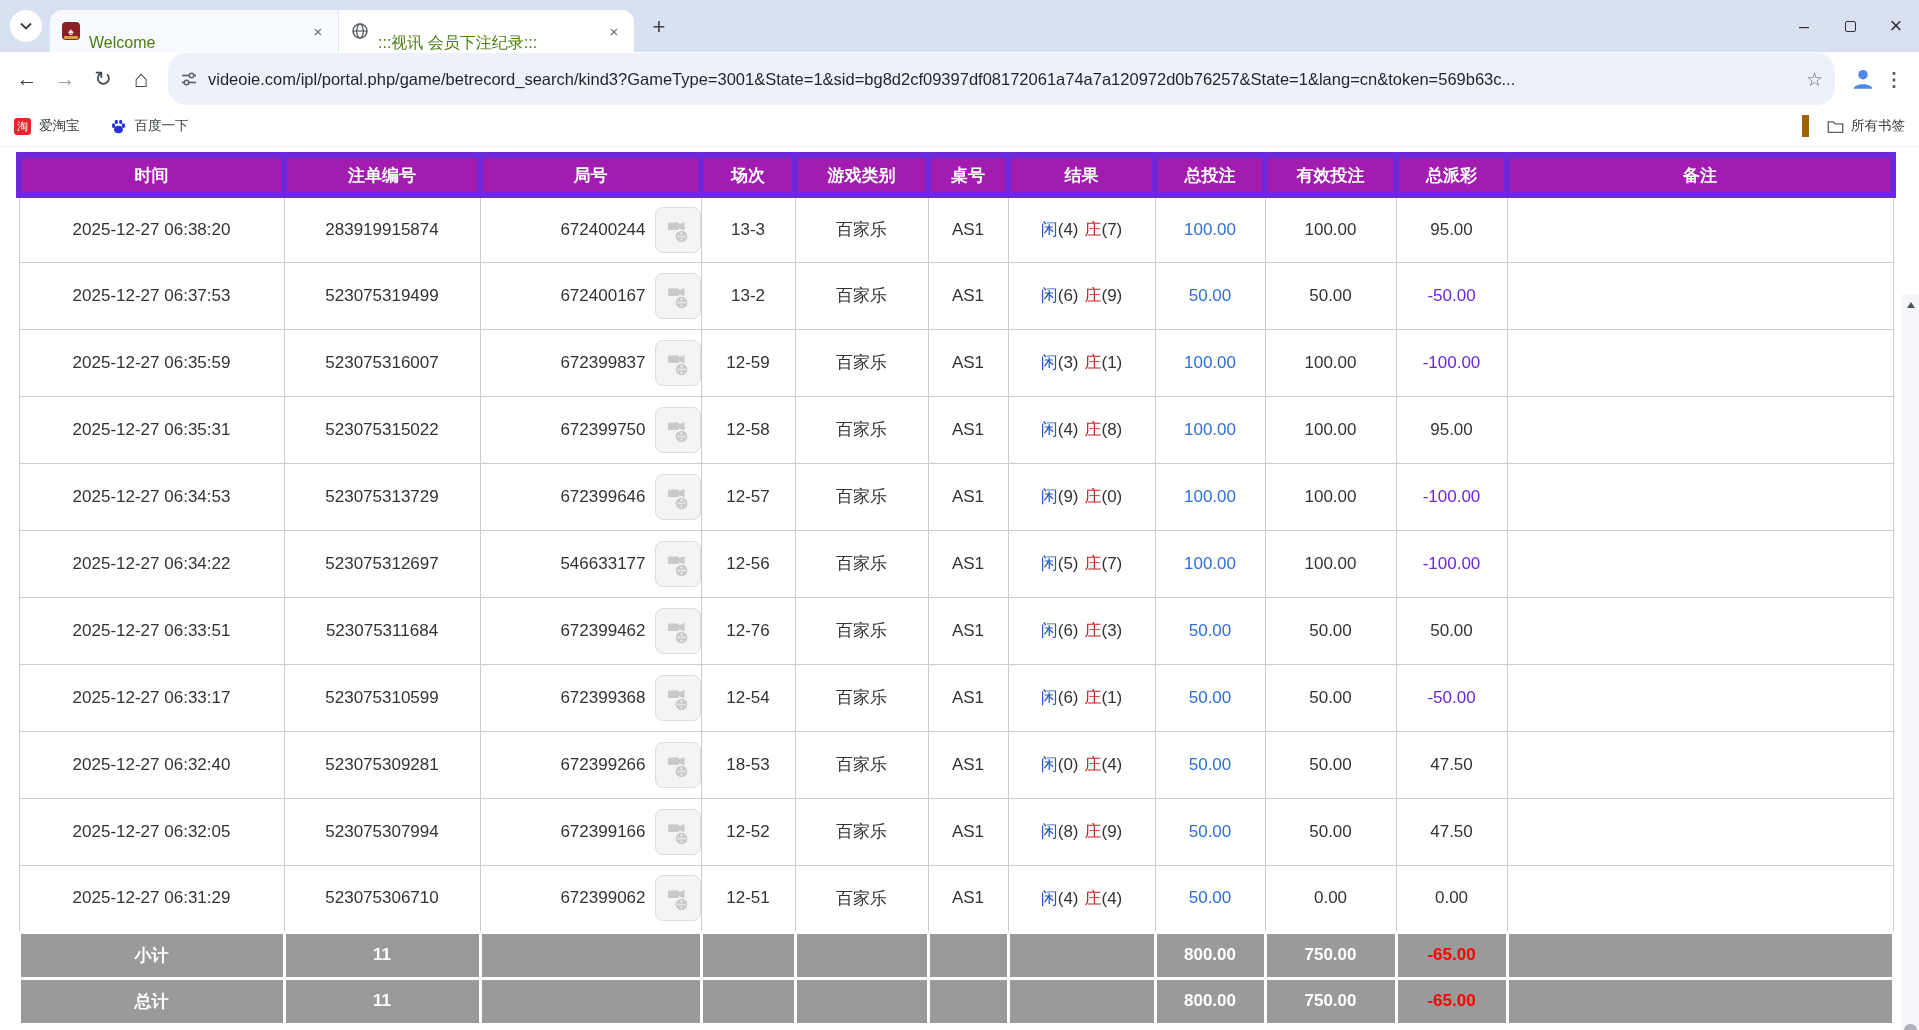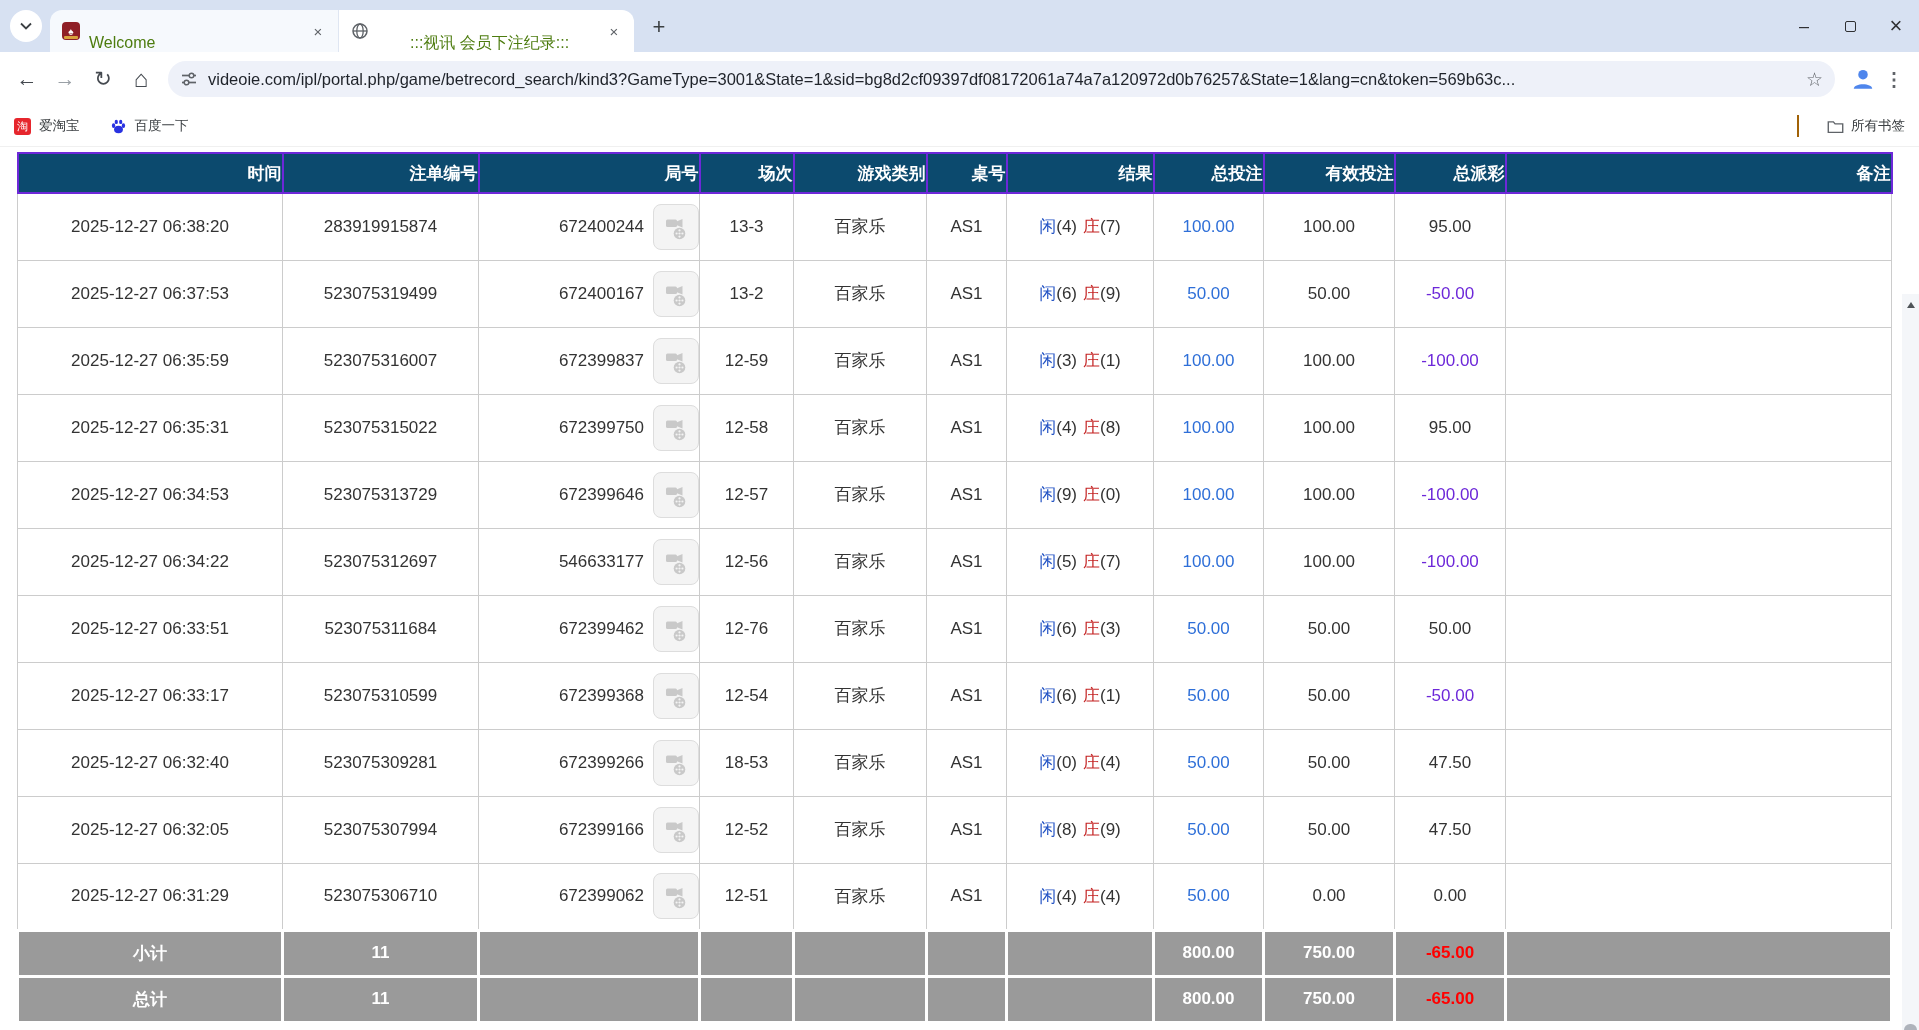--- a/index.html
+++ b/index.html
@@ -5,68 +5,68 @@
   * { margin:0; padding:0; box-sizing:border-box; }
   html,body { width:1919px; height:1030px; overflow:hidden; background:#fff;
               font-family:"Liberation Sans", sans-serif; }
 
   
   .tabstrip { height:52px; background:#d7e1f2; display:flex; align-items:flex-end; position:relative; }
   .chevron-btn { width:32px; height:32px; border-radius:50%; background:#fff; margin:0 8px 10px 10px;
                  display:flex; align-items:center; justify-content:center; cursor:pointer; }
   .tab { height:42px; display:flex; align-items:center; padding:0 10px 0 12px; position:relative; }
   .tab.first { width:288px; background:#f6f9fd; border-radius:12px 0 0 0; }
-  .tab.active { width:296px; background:#ffffff; border-radius:0 12px 0 0; border-left:1px solid #dfe6f2;gap:32px; }
+  .tab.active { width:296px; background:#ffffff; border-radius:0 12px 0 0; border-left:1px solid #dfe6f2; }
   .tab-fav { width:18px; height:18px; margin-right:9px; flex:none; }
   .fav-card { width:18px; height:18px; border-radius:4px; background:#8f1f26; position:relative;
               display:flex; align-items:center; justify-content:center; color:#fff; font-size:10px; }
   .fav-card::after { content:""; position:absolute; left:2px; right:2px; bottom:1px; height:3px; background:#d9a33c; border-radius:1px; }
   .tab-title { font-size:16px; color:#4d7c0f; white-space:nowrap; overflow:hidden; flex:1;margin-top:24px; }
   .tab-close { width:20px; height:20px; border-radius:50%; display:flex; align-items:center; justify-content:center;
                color:#5f6368; font-size:15px; cursor:pointer; flex:none; }
   .newtab-btn { width:30px; height:30px; margin:0 0 10px 10px; display:flex; align-items:center; justify-content:center;
                 color:#3c4043; font-size:22px; border-radius:50%; cursor:pointer; }
   .strip-spacer { flex:1; }
   .win-controls { display:flex; align-items:center; height:52px; position:absolute; right:0; top:0; }
   .win-btn { width:46px; height:36px; display:flex; align-items:center; justify-content:center;
              color:#2f3033; font-size:18px; cursor:pointer; }
   .max-glyph { width:11px; height:11px; border:1.4px solid #2f3033; border-radius:2px; }
 
   
   .toolbar { height:54px; background:#fff; display:flex; align-items:center; padding:0 10px 0 8px; }
   .nav-icon { width:38px; height:38px; display:flex; align-items:center; justify-content:center;
               font-size:21px; color:#454a50; border-radius:50%; cursor:pointer; flex:none; }
   .nav-icon.disabled { color:#9aa0a6; }
-  .url-pill { flex:1; height:36px; background:#eef1f9; border-radius:18px; margin:0 12px 0 8px;
+  .url-pill { flex:1; height:52px; background:#eef1f9; border-radius:18px; margin:0 12px 0 8px;
               display:flex; align-items:center; padding:8px 12px; min-width:0; cursor:text; }
   .url-text { font-size:16.5px; color:#1f232a; margin-left:10px; white-space:nowrap; overflow:hidden;
               text-overflow:ellipsis; flex:1; }
   .star-btn { font-size:19px; color:#5f6368; margin-left:10px; flex:none; cursor:pointer; }
   .avatar-btn { width:32px; height:32px; border-radius:50%; display:flex; align-items:center; justify-content:center;
                 flex:none; cursor:pointer; }
   .dots-btn { width:30px; height:30px; display:flex; align-items:center; justify-content:center;
               font-size:19px; color:#5f6368; flex:none; cursor:pointer; font-weight:bold; }
 
   
   .bookmarksbar { height:41px; background:#fff; display:flex; align-items:center; padding:0 14px;
                   border-bottom:1px solid #f0f0f0; }
   .bm-item { display:flex; align-items:center; margin-right:30px; cursor:pointer; }
   .bm-ico { width:17px; height:17px; margin-right:8px; flex:none; }
   .bm-taobao { background:#e6262d; border-radius:3px; color:#fff; font-size:11px; display:flex;
                align-items:center; justify-content:center; }
   .bm-label { font-size:13.5px; color:#3c4043;text-align:right; }
   .bm-spacer { flex:1; }
-  .bm-right { display:flex; align-items:center; border-left:2px solid #a16207; padding-left:28px; height:22px; cursor:pointer; }
+  .bm-right { display:flex; align-items:center; border-left:7px solid #a16207; padding-left:18px; height:22px; cursor:pointer; }
   .bm-right .bm-label { margin-left:7px; }
 
   
   .content { position:relative; height:883px; background:#fff; }
   table { border-collapse:collapse; table-layout:fixed; width:1874px; position:absolute; left:16px; top:5px; }
-  thead th { height:40px; background:#0c4a6e; color:#fff; font-size:17px; font-weight:bold;
-             border:2px solid #6d28d9; text-align:right; }
+  thead th { height:40px; background:#a21caf; color:#fff; font-size:17px; font-weight:bold;
+             border:6px solid #6d28d9; text-align:center; }
   tbody td { height:67px; background:#fff; border:1px solid #cccccc; color:#333; font-size:17px;
              text-align:center; vertical-align:middle; }
   tfoot td { height:46px; background:#9a9a9a; color:#fff; font-size:17px; font-weight:bold;
              border:3px solid #fff; text-align:center; }
   .amount-blue { color:#2e6fd8; }
   .neg { color:#6d28d9; }
   tfoot .neg { color:#ff0000; }
   .round-wrap { display:flex; align-items:center; justify-content:flex-end; gap:9px; }
   .video-btn { width:46px; height:46px; background:#f4f4f4; border:1px solid #ddd; border-radius:8px;
                display:flex; align-items:center; justify-content:center; cursor:pointer; }

